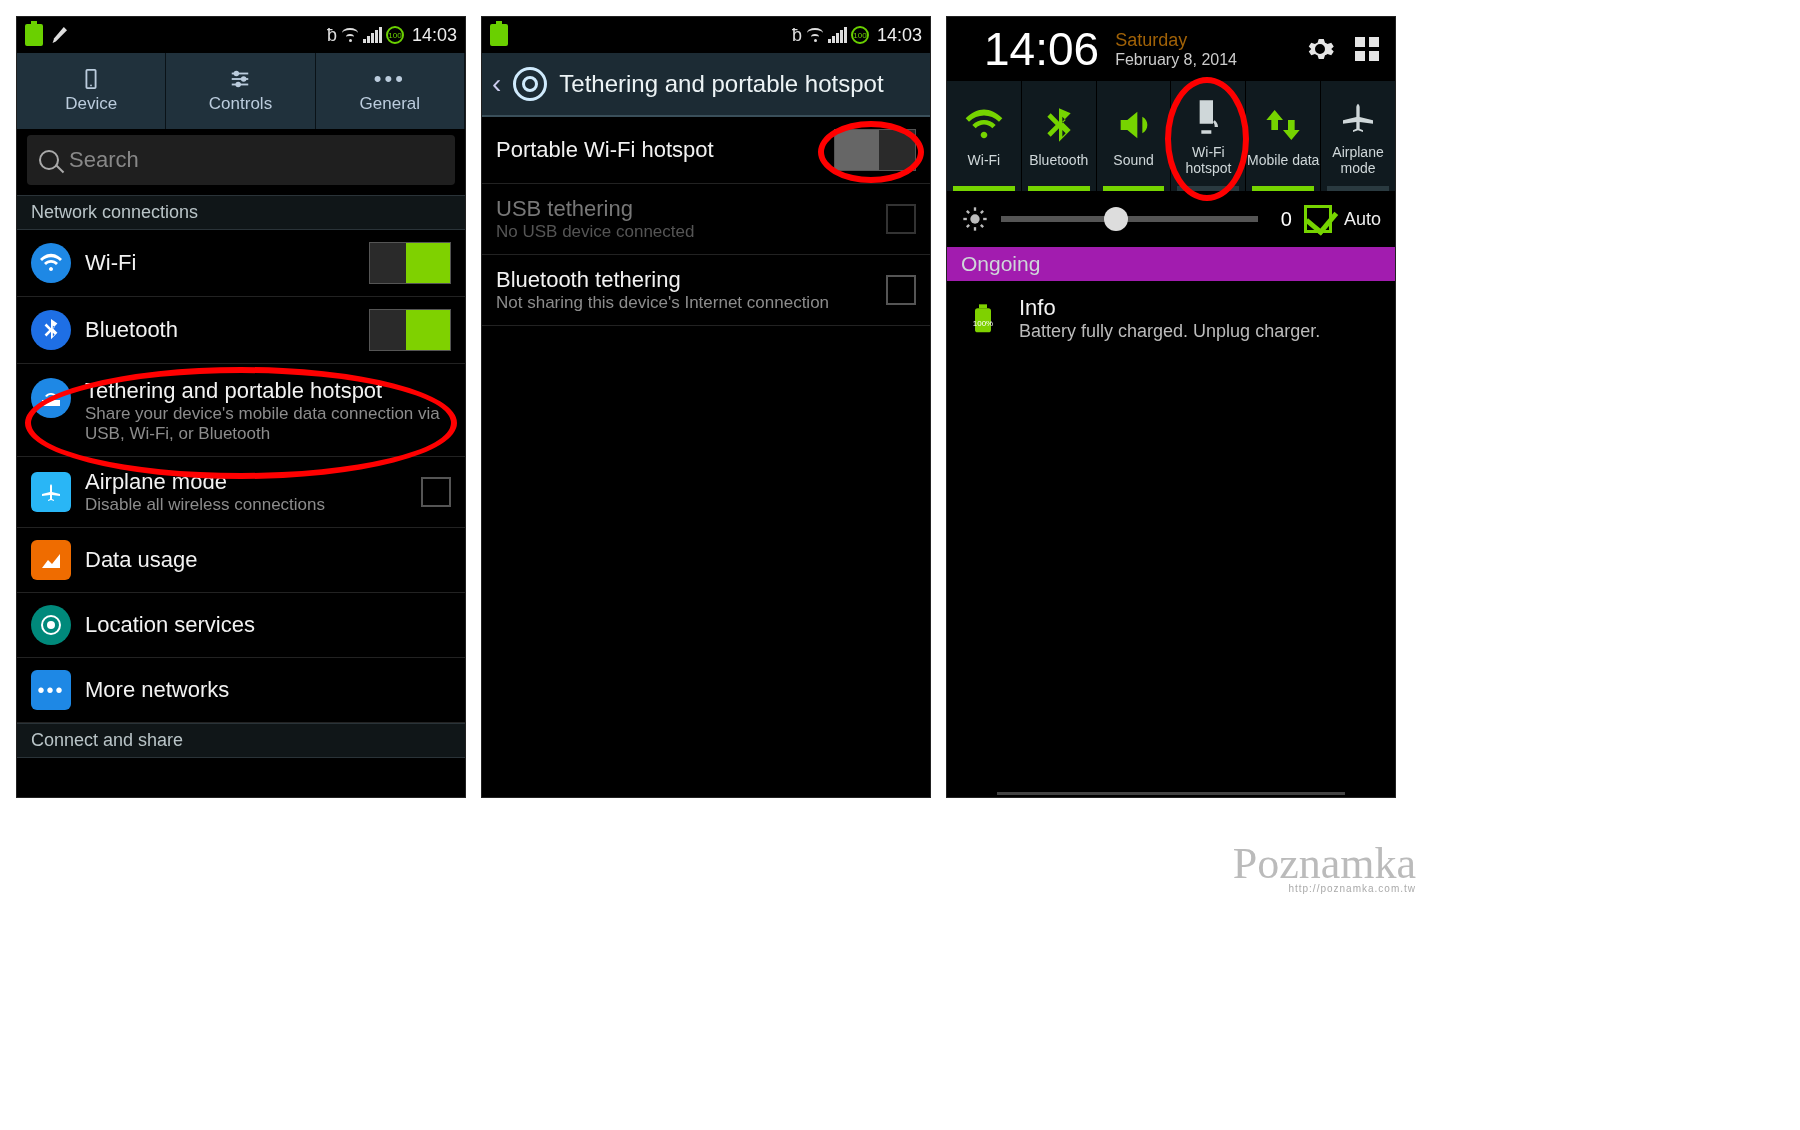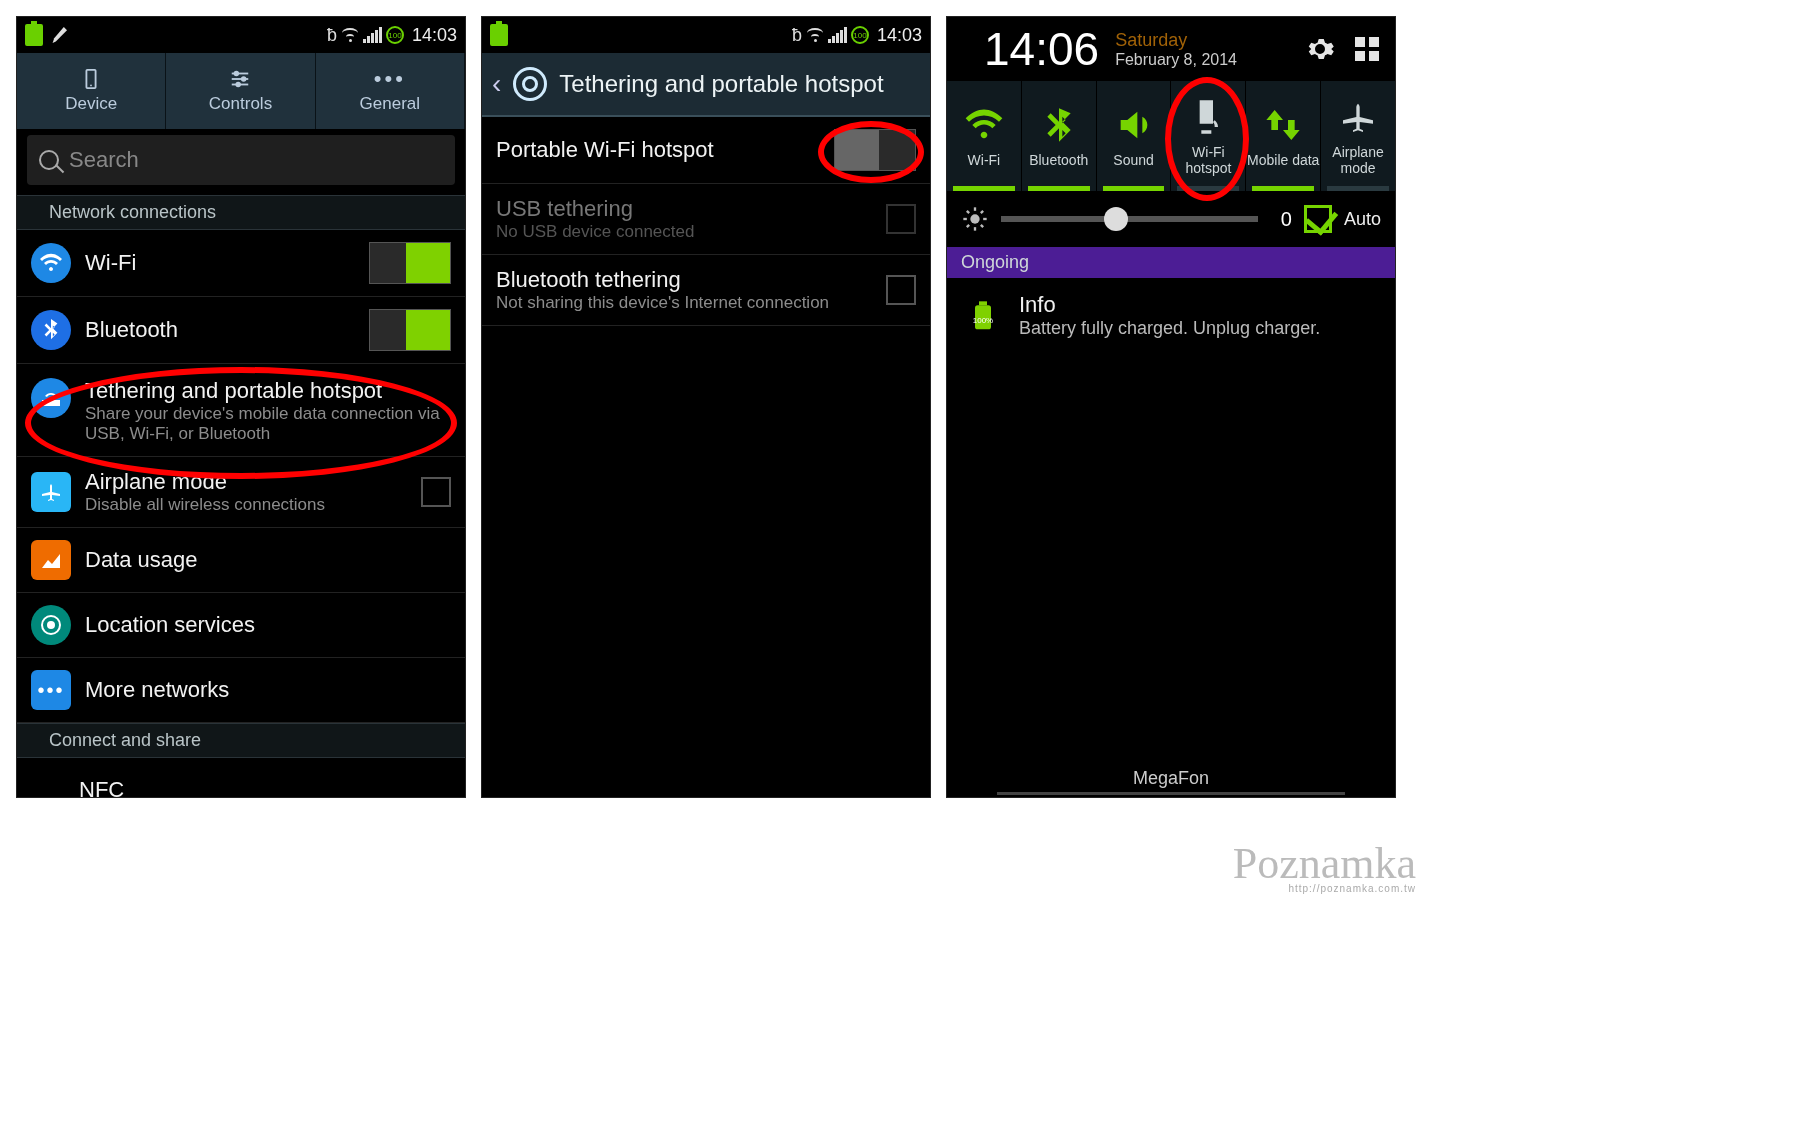--- a/index.html
+++ b/index.html
@@ -59,21 +59,21 @@
   .tab-bar { height: 76px; display: flex; background: #20313c; }
   .tab { flex: 1; display: flex; flex-direction: column; align-items: center; justify-content: center; color: #bcd; font-size: 17px; gap: 4px; border-right: 1px solid #0a1217; }
   .tab.active { background: #3d6f91; color: #fff; border-bottom: 4px solid #72c0e6; }
   .tab .ticon { width: 28px; height: 22px; display:flex; align-items:center; justify-content:center; }
 
   
   .search-box { margin: 6px 10px 10px 10px; background: #1f1f1f; border-radius: 4px; height: 50px; display:flex; align-items:center; padding: 0 12px; gap: 10px; color:#888; font-size:22px; }
   .mag { width:20px;height:20px;border:2px solid #aaa;border-radius:50%;position:relative; }
   .mag::after{content:"";position:absolute;width:10px;height:2px;background:#aaa;transform:rotate(45deg);top:16px;left:14px;}
 
-  .section-h { background:#101618; color:#b9c4c7; font-size:18px; padding:6px 32px; border-bottom:1px solid #2a3338; border-top:1px solid #2a3338; }
+  .section-h { background:#101618; color:#b9c4c7; font-size:18px; padding:6px 14px; border-bottom:1px solid #2a3338; border-top:1px solid #2a3338; }
 
   .item { display:flex; align-items:center; gap:14px; padding:12px 14px; border-bottom:1px solid #222; min-height:64px; }
   .item-icon { width:40px;height:40px;border-radius:50%;display:flex;align-items:center;justify-content:center;flex-shrink:0; }
   .item-texts { flex:1; }
   .item-title { color:#f2f2f2; font-size:22px; font-weight:300; }
   .item-sub { color:#8c8c8c; font-size:17px; font-weight:300; }
 
   .toggle { width:82px;height:42px;border:1px solid #555;background:#2a2a2a;position:relative;flex-shrink:0; }
   .toggle.on::after{content:"";position:absolute;right:0;top:0;width:44px;height:40px;background:#7fd100;}
   .toggle.on::before{content:"";position:absolute;right:18px;top:10px;width:4px;height:20px;background:#fff;}
@@ -114,21 +114,21 @@
   .slider-row { height:56px; display:flex; align-items:center; gap:12px; padding:0 14px; background:#000; }
   .bright-ic { width:28px;height:28px; }
   .bright-ic svg{width:28px;height:28px;fill:#bbb;}
   .slider { flex:1; height:6px; background:#555; position:relative; }
   .slider .thumb{position:absolute;left:40%;top:-9px;width:24px;height:24px;border-radius:50%;background:#ddd;}
   .slider-val{color:#fff;font-size:20px;min-width:22px;text-align:right;}
   .chk-on { width:28px;height:28px;border:3px solid #76d400;position:relative; }
   .chk-on::after{content:"";position:absolute;left:4px;top:-3px;width:16px;height:22px;border-right:5px solid #76d400;border-bottom:5px solid #76d400;transform:rotate(40deg);}
   .auto-l{color:#eee;font-size:18px;}
 
-  .ongo-h { background:#4c1d95; color:#cfd7d9; font-size:18px; padding:5px 14px; }
+  .ongo-h { background:#a21caf; color:#cfd7d9; font-size:21px; padding:5px 14px; }
   .notif { display:flex; gap:16px; padding:14px 16px; align-items:center; }
   .notif .ni { width:40px;height:32px; }
   .nt-title { font-size:22px; color:#f0f0f0; }
   .nt-sub { font-size:18px; color:#bbb; }
 
   .carrier { position:absolute; bottom:8px; left:0; right:0; text-align:center; color:#ccc; font-size:18px; }
   .carrier-u { position:absolute; bottom:2px; left:50px; right:50px; height:3px; background:#444; }
 
   
   .ann { position:absolute; border:6px solid #f00; border-radius:50%; pointer-events:none; }
@@ -280,25 +280,20 @@
     <div class="item-icon" style="background:#1e88e5;border-radius:6px">
       <span style="color:#fff;font-size:20px;letter-spacing:2px">•••</span>
     </div>
     <div class="item-texts">
           <div class="item-title">More networks</div>
         </div>
   </div>
 
   <div class="section-h">Connect and share</div>
 
-  <div class="item" style="padding-left:62px">
-    <div class="item-texts">
-          <div class="item-title">NFC</div>
-        </div>
-  </div>
 
   <div class="ann" style="left:8px;top:350px;width:432px;height:112px"></div>
 </div>
 
 <div class="phone">
   <div class="status-bar">
     <div class="status-left">
       <span class="bat-icon"></span>
     </div>
     <div class="status-right">
@@ -462,21 +457,20 @@
             <rect x="9" y="1" width="6" height="3" fill="#7fd100"></rect>
             <text x="12" y="17" font-size="6" fill="#fff" text-anchor="middle">100%</text>
           </svg>
     </span>
     <div>
       <div class="nt-title">Info</div>
       <div class="nt-sub">Battery fully charged. Unplug charger.</div>
     </div>
   </div>
 
-  <div class="carrier">MegaFon</div>
   <div class="carrier-u"></div>
 
   <div class="ann" style="left:218px;top:60px;width:84px;height:124px"></div>
 </div>
 
 </div>
 
 <div class="watermark">
   <span>Poznamka</span>
   <small>http://poznamka.com.tw</small>

